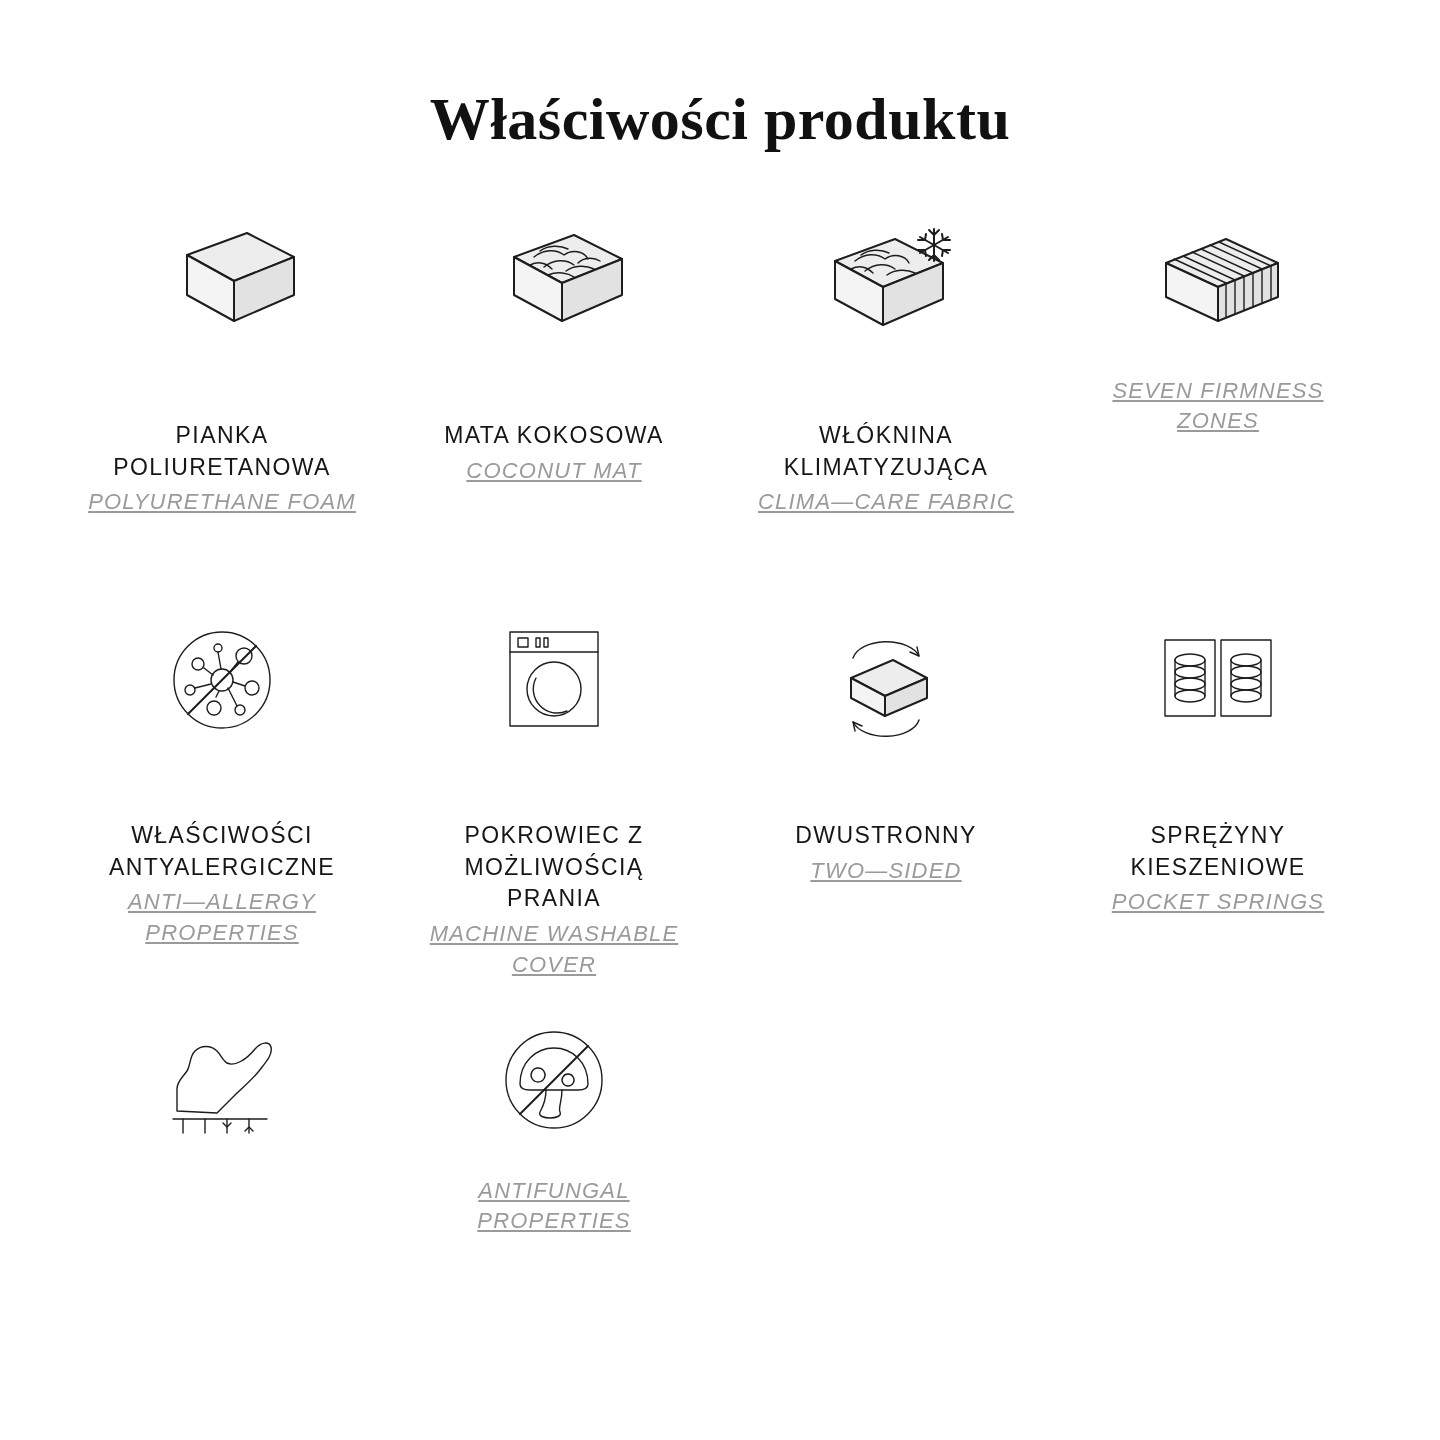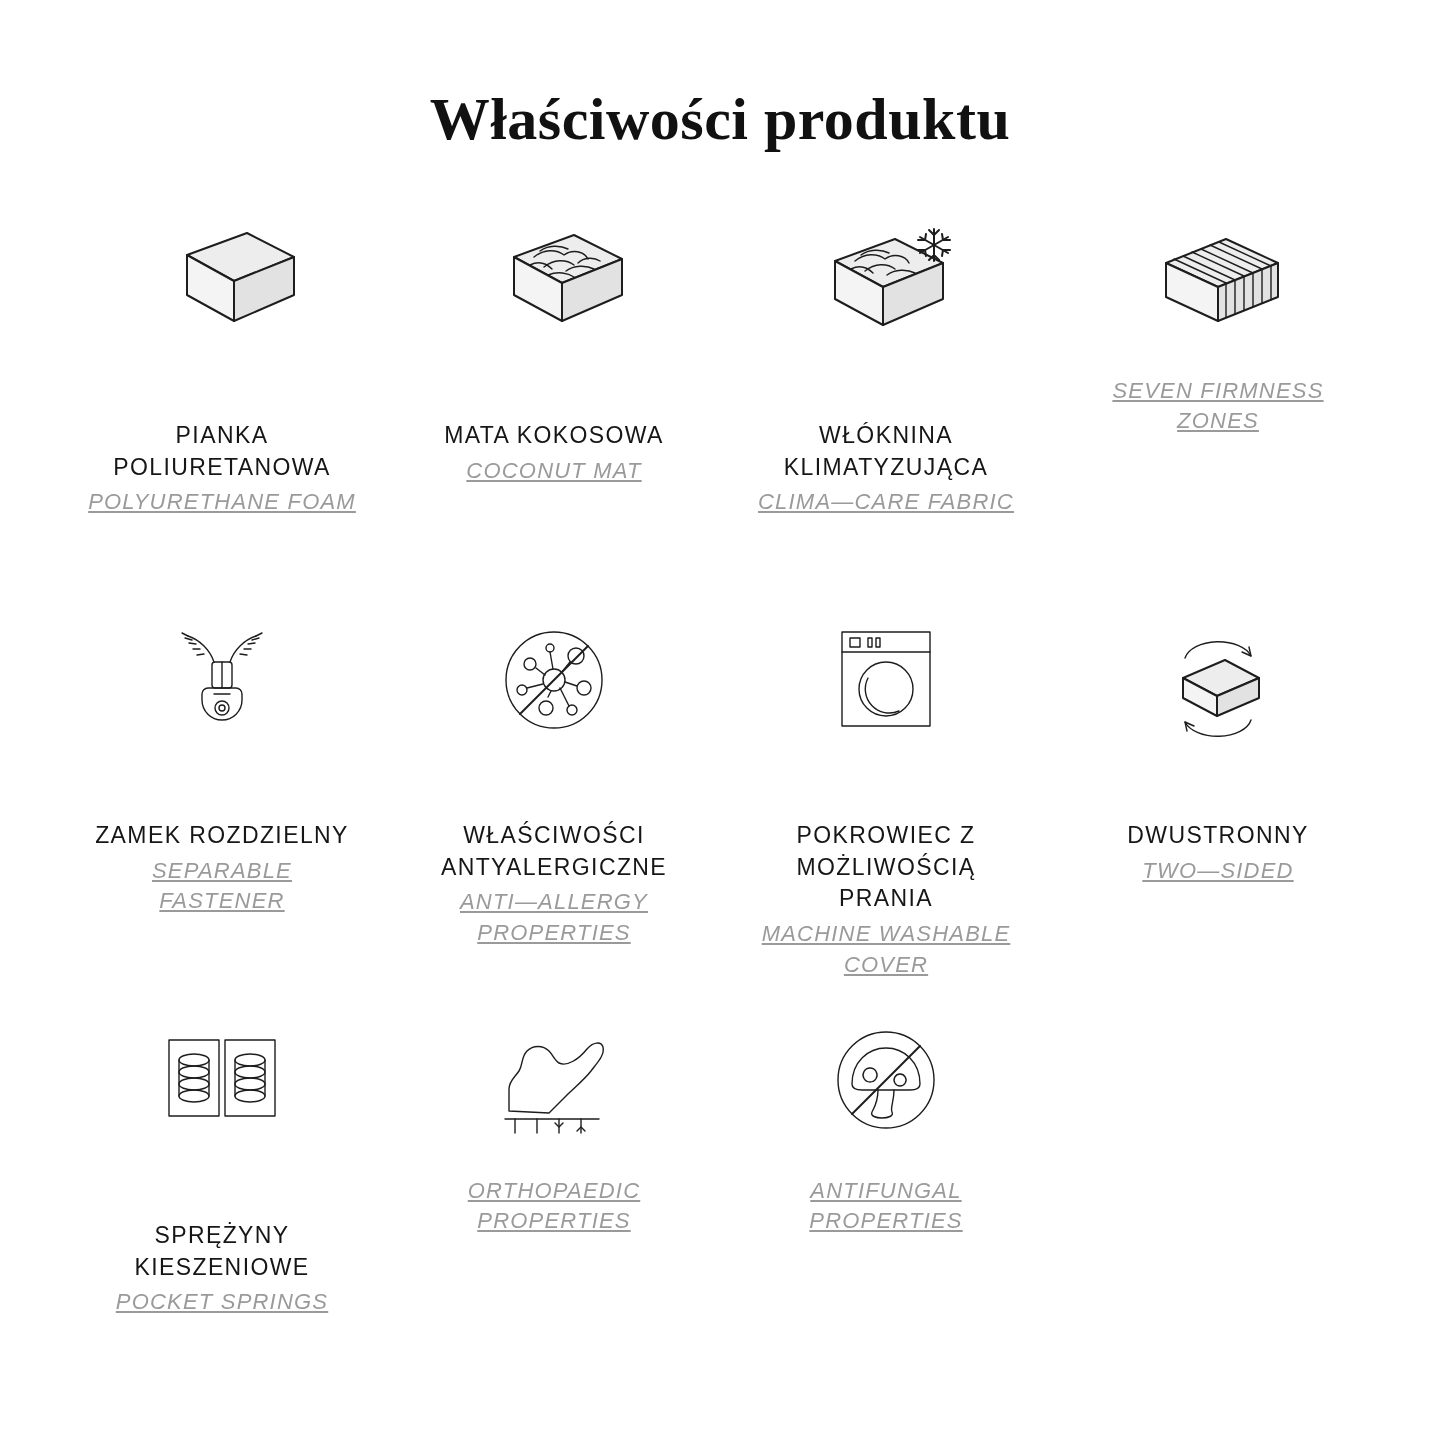--- a/index.html
+++ b/index.html
@@ -206,40 +206,20 @@
             <line x1="72" y1="30" x2="124" y2="54"></line>
             <line x1="124" y1="54" x2="124" y2="88"></line>
             <line x1="81" y1="27" x2="133" y2="51"></line>
             <line x1="133" y1="51" x2="133" y2="85"></line>
           </g>
         </svg>
       </div>
       <div class="label-en">SEVEN FIRMNESS ZONES</div>
     </div>
 
-    <div class="cell">
-      <div class="icon-wrap">
-        <svg width="140" height="140" viewBox="0 0 140 140" aria-hidden="true">
-          <g class="ln-thin">
-            <path d="M62,52 C58,40 48,30 36,26"></path>
-            <path d="M78,52 C82,40 92,30 104,26"></path>
-            <path d="M36,26 l-6,-3 M40,30 l-7,-2 M44,34 l-7,-1 M48,39 l-7,0 M52,44 l-7,1"></path>
-            <path d="M104,26 l6,-3 M100,30 l7,-2 M96,34 l7,-1 M92,39 l7,0 M88,44 l7,1"></path>
-            <rect x="60" y="52" width="20" height="26" rx="3"></rect>
-            <line x1="70" y1="52" x2="70" y2="78"></line>
-            <path d="M56,78 h28 a6,6 0 0 1 6,6 v6 a20,20 0 0 1 -20,20 a20,20 0 0 1 -20,-20 v-6 a6,6 0 0 1 6,-6 z"></path>
-            <circle cx="70" cy="98" r="7"></circle>
-            <circle cx="70" cy="98" r="3"></circle>
-            <path d="M62,84 h16"></path>
-          </g>
-        </svg>
-      </div>
-      <div class="label-pl">ZAMEK ROZDZIELNY</div>
-      <div class="label-en">SEPARABLE FASTENER</div>
-    </div>
 
     <div class="cell">
       <div class="icon-wrap">
         <svg width="140" height="140" viewBox="0 0 140 140" aria-hidden="true">
           <g class="ln-thin">
             <circle cx="70" cy="70" r="48"></circle>
             <circle cx="70" cy="70" r="11"></circle>
             <circle cx="46" cy="54" r="6"></circle>
             <circle cx="92" cy="46" r="8"></circle>
             <circle cx="100" cy="78" r="7"></circle>
@@ -331,21 +311,20 @@
             <line x1="26" y1="104" x2="120" y2="104"></line>
             <line x1="36" y1="104" x2="36" y2="118"></line>
             <line x1="58" y1="104" x2="58" y2="118"></line>
             <line x1="80" y1="104" x2="80" y2="118"></line>
             <line x1="102" y1="104" x2="102" y2="118"></line>
             <path d="M102,112 l-4,4 M102,112 l4,4"></path>
             <path d="M80,112 l-4,-4 M80,112 l4,-4"></path>
           </g>
         </svg>
       </div>
-      <div class="label-en">ORTHOPAEDIC PROPERTIES</div>
     </div>
 
     <div class="cell">
       <div class="icon-wrap">
         <svg width="140" height="140" viewBox="0 0 140 140" aria-hidden="true">
           <g class="ln-thin">
             <circle cx="70" cy="70" r="48"></circle>
             <path d="M36,74 C36,52 52,38 70,38 C88,38 104,52 104,74 C104,78 100,80 94,80 L46,80 C40,80 36,78 36,74 Z"></path>
             <path d="M62,80 C62,92 58,98 56,102 C54,106 60,108 66,108 C72,108 78,106 76,102 C74,98 78,92 78,80"></path>
             <path d="M54,58 a7,7 0 1 0 0.1,0"></path>

